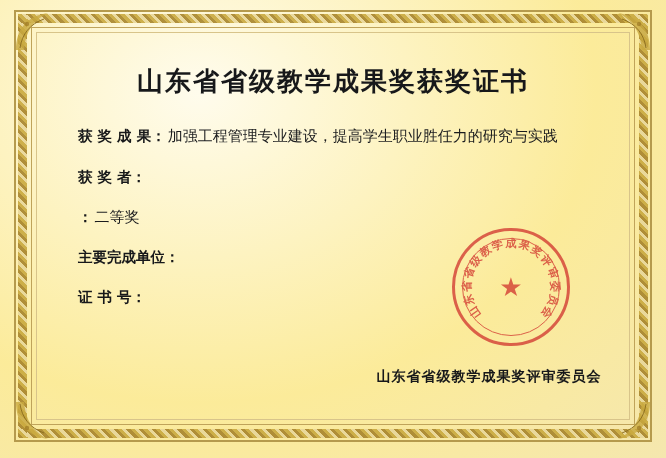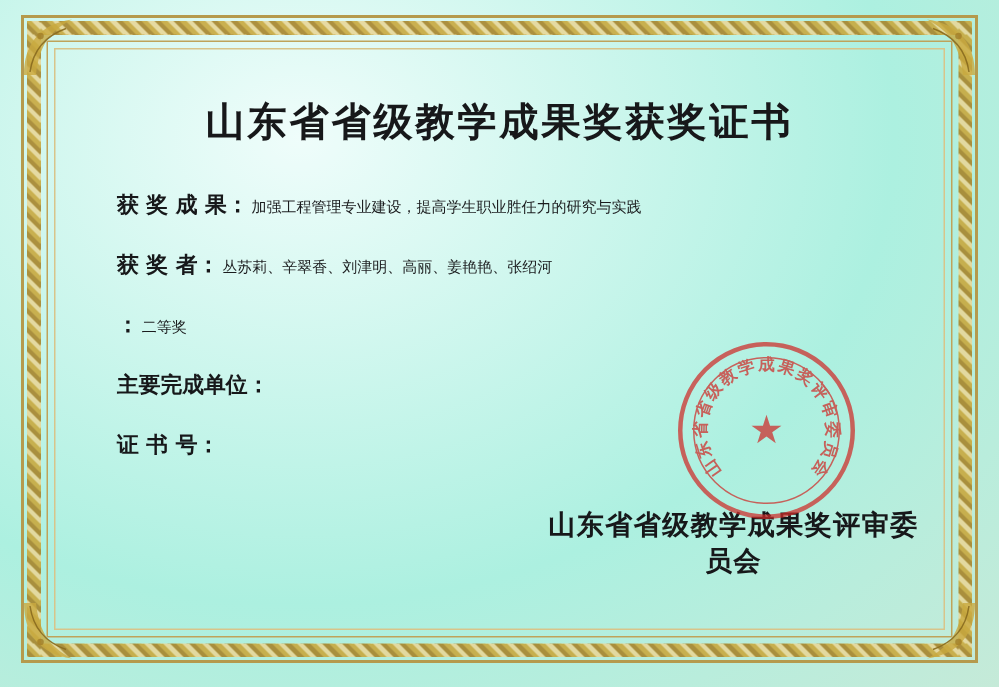--- a/index.html
+++ b/index.html
@@ -11,21 +11,21 @@
     width: 666px;
     height: 458px;
     overflow: hidden;
     font-family: "DejaVu Sans", "Liberation Sans", sans-serif;
   }
 
   .certificate {
     position: relative;
     width: 666px;
     height: 458px;
-    background: #5eead4;
+    background: #fde047;
     box-sizing: border-box;
   }
 
   
   .paper-tone {
     position: absolute;
     inset: 0;
     background:
       radial-gradient(ellipse at 30% 20%, rgba(255,255,255,0.9) 0%, rgba(250,246,236,0.5) 60%, rgba(241,234,218,0.7) 100%);
     pointer-events: none;
@@ -134,40 +134,40 @@
   }
   .field-colon {
     font-family: "DejaVu Serif", "Liberation Serif", serif;
     font-size: 14.5px;
     font-weight: bold;
     color: #17181a;
     margin-right: 2px;
   }
   .field-value {
     font-family: "DejaVu Serif", "Liberation Serif", serif;
-    font-size: 10px;
+    font-size: 15px;
     color: #1b1c1e;
     line-height: 1.3;
   }
   .field-value.mono {
     font-family: "DejaVu Serif", "Liberation Serif", serif;
     letter-spacing: 0.5px;
     font-size: 14.5px;
   }
 
   .signature-block {
     position: absolute;
     right: 8px;
     bottom: 26px;
     text-align: center;
     width: 250px;
   }
   .issuer {
     font-family: "DejaVu Serif", "Liberation Serif", serif;
-    font-size: 18px;
+    font-size: 14px;
     font-weight: bold;
     color: #17181a;
     letter-spacing: 1px;
   }
   .issue-date {
     margin-top: 14px;
     font-family: "DejaVu Serif", "Liberation Serif", serif;
     font-size: 14px;
     font-weight: bold;
     color: #17181a;
@@ -265,21 +265,20 @@
 
       <div class="field-row">
         <span class="field-label">获 奖 成 果</span>
         <span class="field-colon">：</span>
         <span class="field-value">加强工程管理专业建设，提高学生职业胜任力的研究与实践</span>
       </div>
 
       <div class="field-row">
         <span class="field-label">获 奖 者</span>
         <span class="field-colon">：</span>
-        <span class="field-value">丛苏莉、辛翠香、刘津明、高丽、姜艳艳、张绍河</span>
       </div>
 
       <div class="field-row">
         <span class="field-colon">：</span>
         <span class="field-value">二等奖</span>
       </div>
 
       <div class="field-row">
         <span class="field-label">主要完成单位</span>
         <span class="field-colon">：</span>

